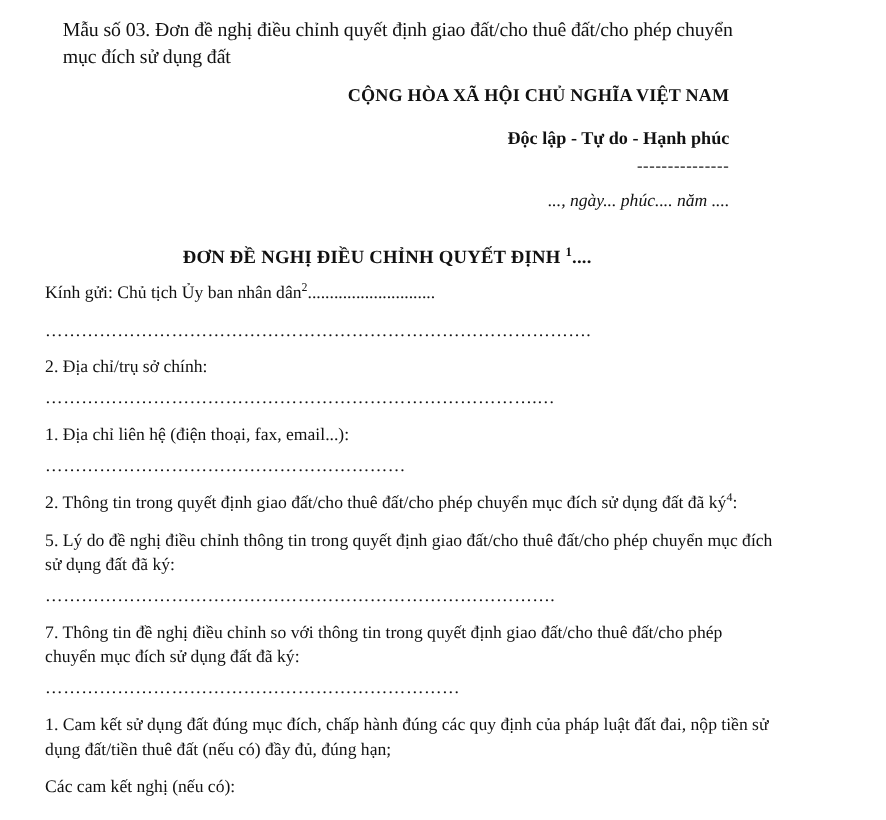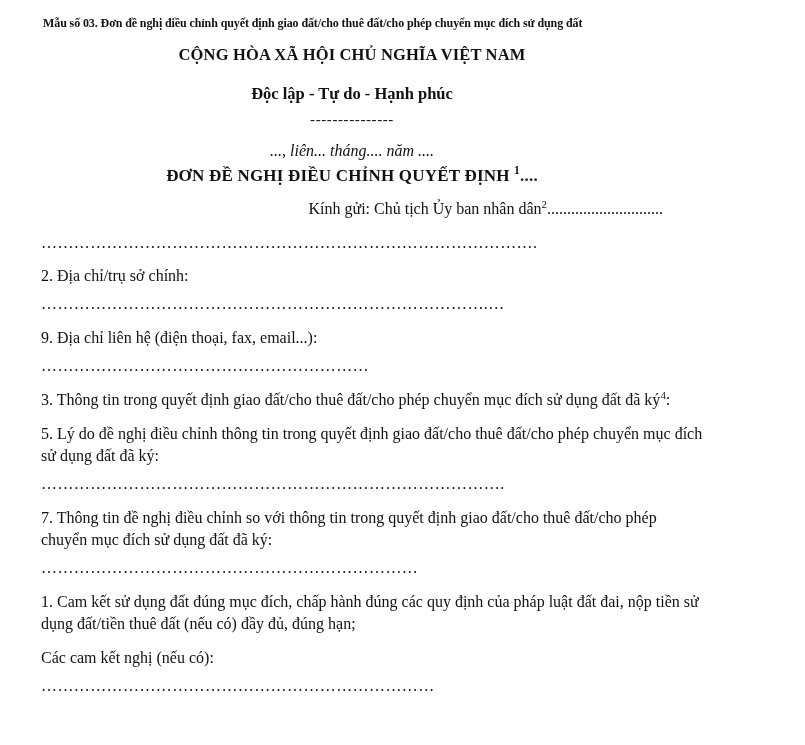--- a/index.html
+++ b/index.html
@@ -19,32 +19,32 @@
   .page {
     position: relative;
     width: 805px;
     height: 745px;
     box-sizing: border-box;
     padding: 16px 100px 0 41px;
   }
 
   
   .form-code {
-    font-weight: bold;
-    font-size: 12px;
+    font-weight: normal;
+    font-size: 18px;
     line-height: 1.33;
-    margin: 0 0 0 2px;
+    margin: 0 0 0 16px;
     width: 634px;
     letter-spacing: -0.1px;
   }
 
   
   .national-block {
     margin-top: 12px;
-    text-align: center;
+    text-align: right;
     width: 622px;
   }
   .national-title {
     font-weight: bold;
     font-size: 16.5px;
     letter-spacing: 0.15px;
     line-height: 1.3;
   }
   .national-motto {
     font-weight: bold;
@@ -64,31 +64,31 @@
     margin-top: 14px;
     line-height: 1.2;
   }
 
   
   .doc-title {
     text-align: center;
     font-weight: bold;
     font-size: 17px;
     letter-spacing: 0.2px;
-    margin-top: 5px;
+    margin-top: 31px;
     width: 622px;
     line-height: 1.25;
   }
   .doc-title .sup {
     font-weight: bold;
   }
 
   
   .recipient {
-    text-align: right;
+    text-align: left;
     font-size: 16px;
     margin-top: 12px;
     width: 622px;
     line-height: 1.25;
   }
 
   
   .items {
     margin-top: 14px;
   }
@@ -122,38 +122,38 @@
 <body>
 
 <div class="page">
 
   <div class="form-code">Mẫu số 03. Đơn đề nghị điều chỉnh quyết định giao đất/cho thuê đất/cho phép chuyển mục đích sử dụng đất</div>
 
   <div class="national-block">
     <div class="national-title">CỘNG HÒA XÃ HỘI CHỦ NGHĨA VIỆT NAM</div>
     <div class="national-motto">Độc lập - Tự do - Hạnh phúc</div>
     <div class="rule-dashes">---------------</div>
-    <div class="date-line">..., liên... tháng.... năm ....</div>
+    <div class="date-line">..., ngày... phúc.... năm ....</div>
   </div>
 
   <div class="doc-title">
     <span>ĐƠN ĐỀ NGHỊ ĐIỀU CHỈNH QUYẾT ĐỊNH </span><span class="sup">1</span><span>....</span>
   </div>
 
   <div class="recipient">
     <span>Kính gửi: Chủ tịch Ủy ban nhân dân</span><span class="sup">2</span><span>.............................</span>
   </div>
 
   <div class="items" id="items-container">
       <div class="dots">……………………………………………………………………………….</div>
       <div class="item"><span class="item-text">2. Địa chỉ/trụ sở chính:</span></div>
       <div class="dots">……………………………………………………………………….…</div>
-      <div class="item"><span class="item-text">9. Địa chỉ liên hệ (điện thoại, fax, email...):</span></div>
+      <div class="item"><span class="item-text">1. Địa chỉ liên hệ (điện thoại, fax, email...):</span></div>
       <div class="dots">……………………………………………………</div>
-      <div class="item"><span class="item-text">3. Thông tin trong quyết định giao đất/cho thuê đất/cho phép chuyển mục đích sử dụng đất đã ký</span><span class="sup">4</span><span>:</span></div>
+      <div class="item"><span class="item-text">2. Thông tin trong quyết định giao đất/cho thuê đất/cho phép chuyển mục đích sử dụng đất đã ký</span><span class="sup">4</span><span>:</span></div>
       <div style="height: 12px;"></div>
       <div class="item"><span class="item-text">5. Lý do đề nghị điều chỉnh thông tin trong quyết định giao đất/cho thuê đất/cho phép chuyển mục đích sử dụng đất đã ký:</span></div>
       <div class="dots">………………………………………………………………………….</div>
       <div class="item"><span class="item-text">7. Thông tin đề nghị điều chỉnh so với thông tin trong quyết định giao đất/cho thuê đất/cho phép chuyển mục đích sử dụng đất đã ký:</span></div>
       <div class="dots">……………………………………………………………</div>
       <div class="item"><span class="item-text">1. Cam kết sử dụng đất đúng mục đích, chấp hành đúng các quy định của pháp luật đất đai, nộp tiền sử dụng đất/tiền thuê đất (nếu có) đầy đủ, đúng hạn;</span></div>
       <div style="height: 12px;"></div>
       <div class="item"><span class="item-text">Các cam kết nghị (nếu có):</span></div>
       <div class="dots">………………………………………………………………</div>
     </div>

